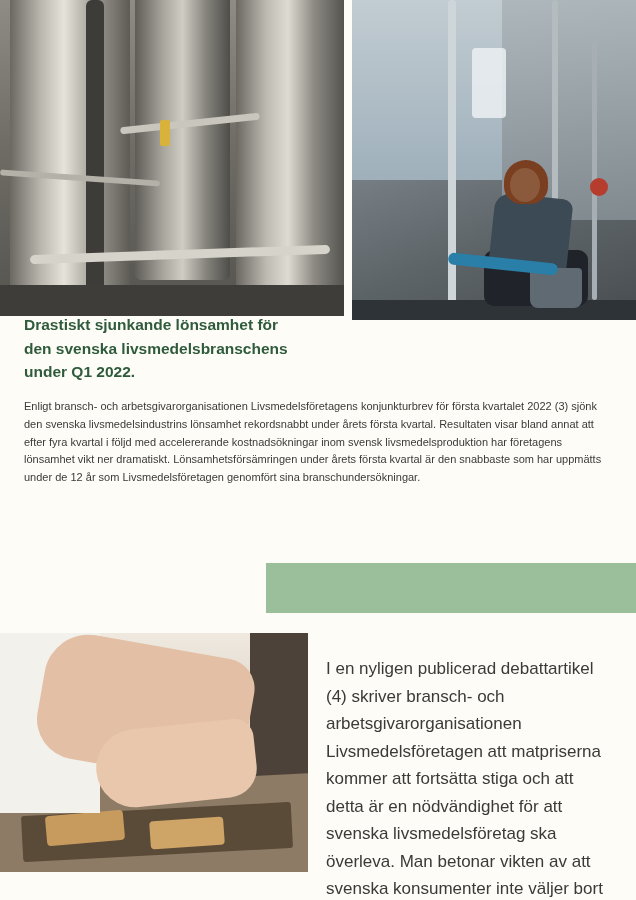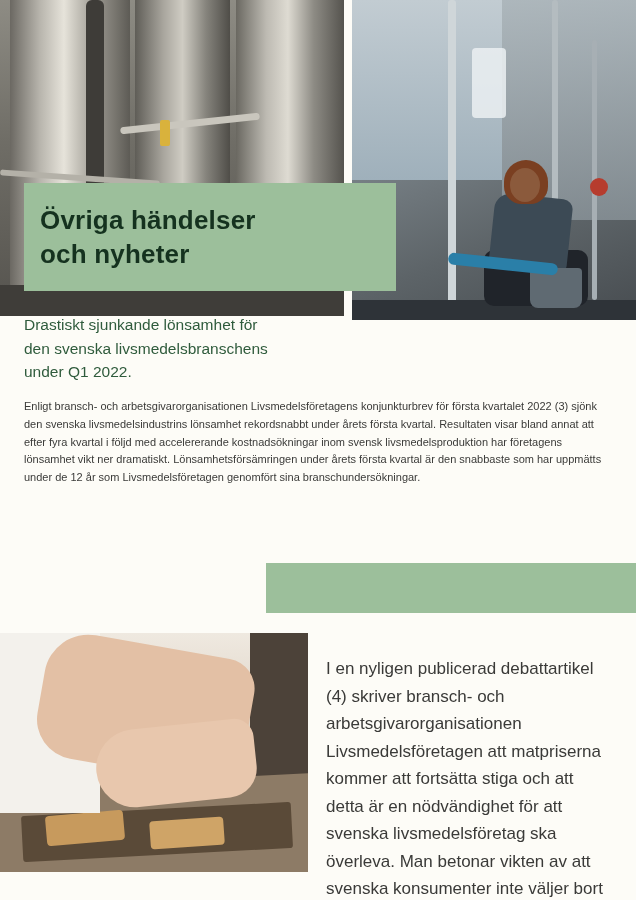--- a/index.html
+++ b/index.html
@@ -170,21 +170,21 @@
   }
 
   
   .subheading {
     position: absolute;
     left: 24px;
     top: 313px;
     width: 340px;
     color: #2f5b3c;
     font-size: 15.5px;
-    font-weight: normal;
+    font-weight: bold;
     line-height: 1.52;
     white-space: pre-line;
   }
 
   
   .body-text {
     position: absolute;
     left: 24px;
     top: 398px;
     width: 582px;
@@ -291,24 +291,20 @@
     <div class="tr-floor"></div>
     <div class="tr-person-legs"></div>
     <div class="tr-person-body"></div>
     <div class="tr-person-hair"></div>
     <div class="tr-person-head"></div>
     <div class="tr-bucket"></div>
     <div class="tr-hose"></div>
     <div class="tr-red"></div>
   </div>
 
-  <div class="title-block">
-    <div class="title-text">Övriga händelser
-och nyheter</div>
-  </div>
 
   <div class="subheading">Drastiskt sjunkande lönsamhet för
 den svenska livsmedelsbranschens
 under Q1 2022.</div>
 
   <div class="body-text">Enligt bransch- och arbetsgivarorganisationen Livsmedelsföretagens konjunkturbrev för första kvartalet 2022 (3) sjönk den svenska livsmedelsindustrins lönsamhet rekordsnabbt under årets första kvartal. Resultaten visar bland annat att efter fyra kvartal i följd med accelererande kostnadsökningar inom svensk livsmedelsproduktion har företagens lönsamhet vikt ner dramatiskt. Lönsamhetsförsämringen under årets första kvartal är den snabbaste som har uppmätts under de 12 år som Livsmedelsföretagen genomfört sina branschundersökningar.</div>
 
   <div class="green-bar"></div>
 
   <div class="photo photo-bottom-left">

